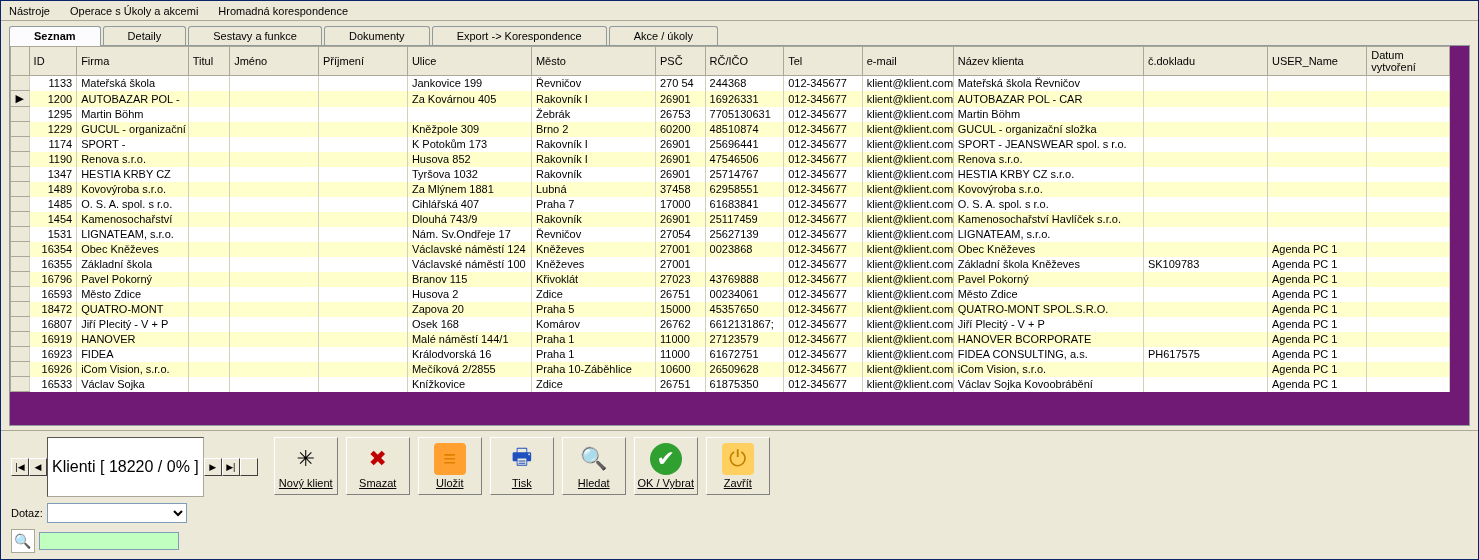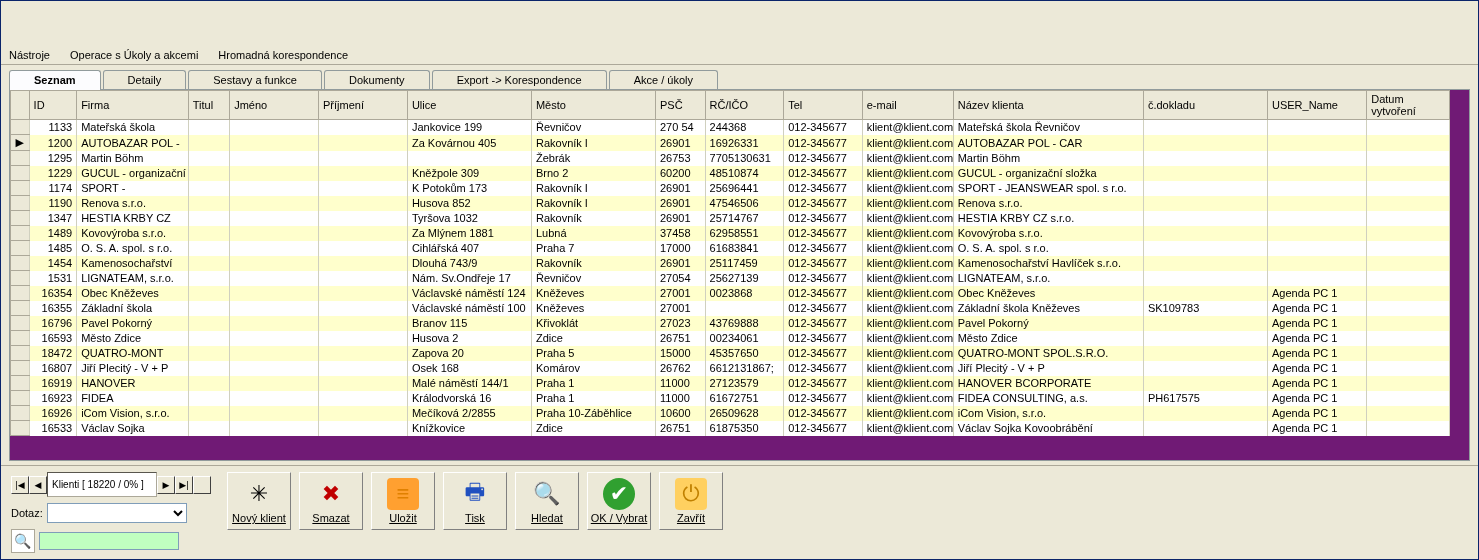--- a/index.html
+++ b/index.html
@@ -50,21 +50,20 @@
     cursor: default;
   }
   .menubar {
     height: 20px;
     background: #ece9d8;
     display: flex;
     align-items: center;
     padding: 0 4px;
     gap: 12px;
     border-bottom: 1px solid #aca899;
-    margin-top: 44px;
   }
   .menu-item { padding: 2px 4px; }
 
   .tabstrip {
     height: 24px;
     display: flex;
     align-items: flex-end;
     padding: 4px 8px 0 8px;
     gap: 2px;
   }
@@ -164,25 +163,25 @@
     width: 18px; height: 18px;
     background: #ece9d8;
     border: 1px solid #fff;
     border-right-color: #404040;
     border-bottom-color: #404040;
     font-size: 9px;
     line-height: 14px;
     padding: 0;
   }
   .rec-nav .rec-label {
-    padding: 6px 4px;
+    padding: 20px 4px;
     background: #fff;
     border: 1px inset #aca899;
     min-width: 110px;
-    font-size: 10px;
+    font-size: 16px;
   }
   .dotaz-row {
     display: flex;
     align-items: center;
     gap: 4px;
   }
   .dotaz-row select {
     width: 140px;
     height: 20px;
     border: 1px solid #7f9db9;

